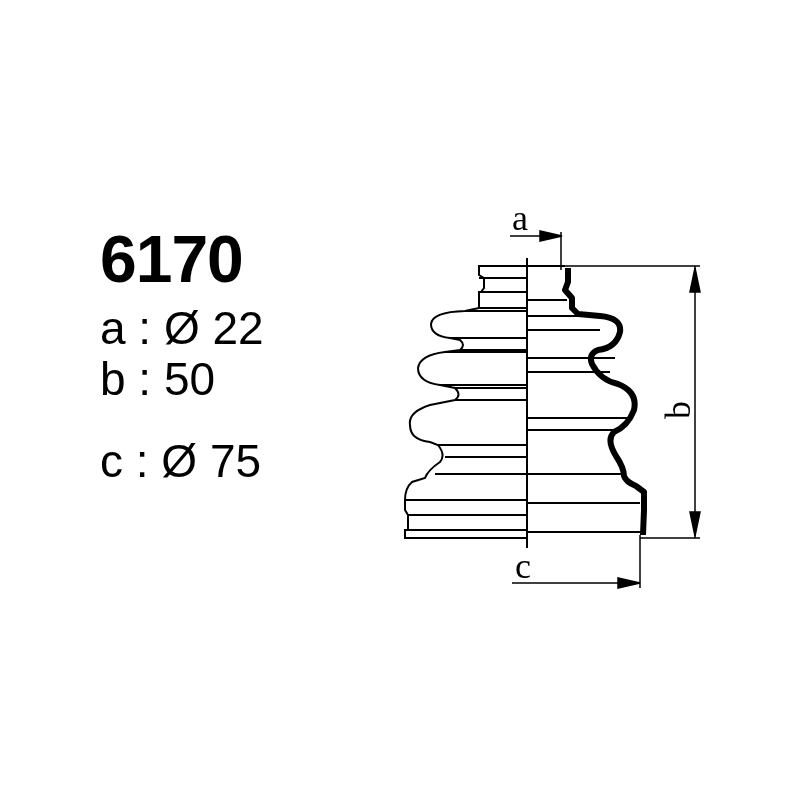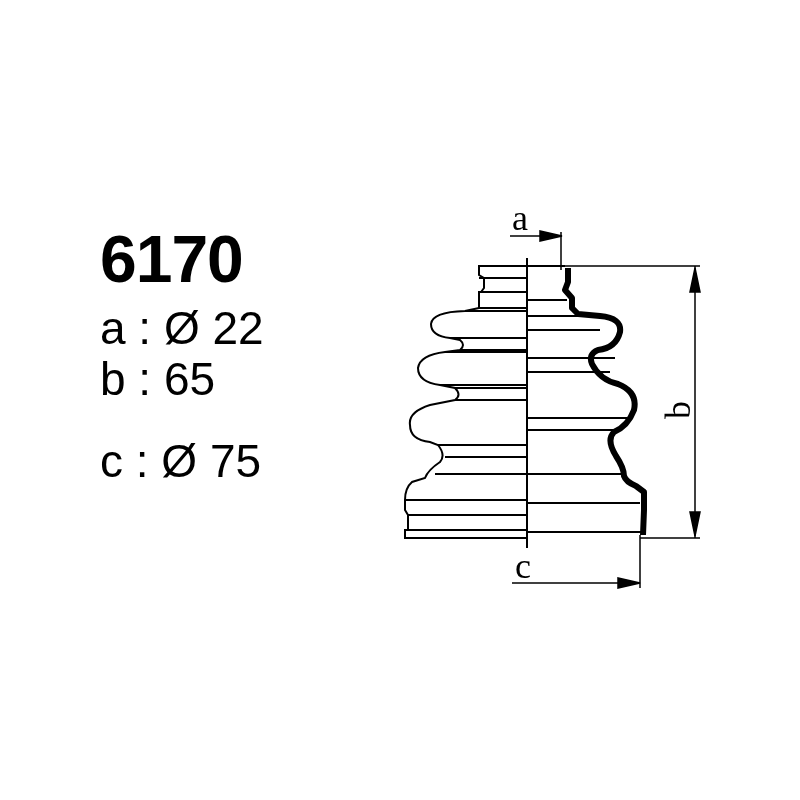--- a/index.html
+++ b/index.html
@@ -11,21 +11,21 @@
   .row-b { top:352px; }
   .row-c { top:434px; }
   svg.drawing { position:absolute; left:0; top:0; width:800px; height:800px; }
   .lbl { font-family:"Liberation Serif", serif; font-size:36px; }
 </style>
 </head>
 <body>
 
 <div class="spec part-no">6170</div>
 <div class="spec row row-a">a : Ø 22</div>
-<div class="spec row row-b">b : 65</div>
+<div class="spec row row-b">b : 50</div>
 <div class="spec row row-c">c : Ø 75</div>
 
 <svg class="drawing" viewBox="0 0 800 800">
   <g fill="none" stroke="#000" stroke-width="2">
 
     <path d="M527 266 L479 266 L479 275 L484 278 L484 288 L481 292 L479 292 L479 308 L527 308
              M479 308 L465 311 Q432 312 431 324 Q431 336 450 338 L460 340 Q466 345 460 350 L445 352
              Q420 355 418 368 Q418 382 440 385 L455 388 Q462 395 455 400 L430 405
              Q408 412 410 425 Q410 440 430 442 L438 445 Q446 455 440 462 Q428 470 425 478
              L412 482 Q405 488 405 500 L405 510 L408 515 L408 530 L405 530 L405 538 L527 538"></path>

